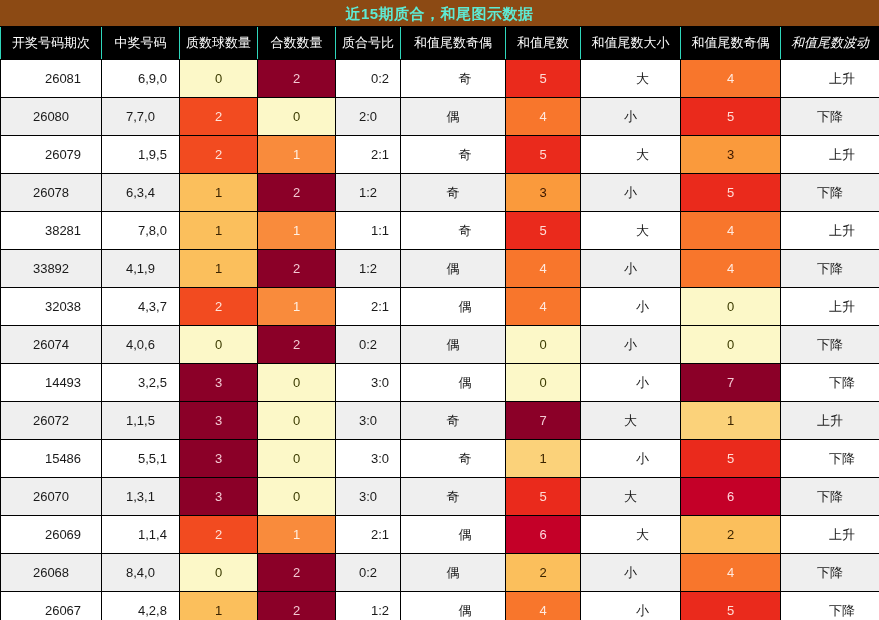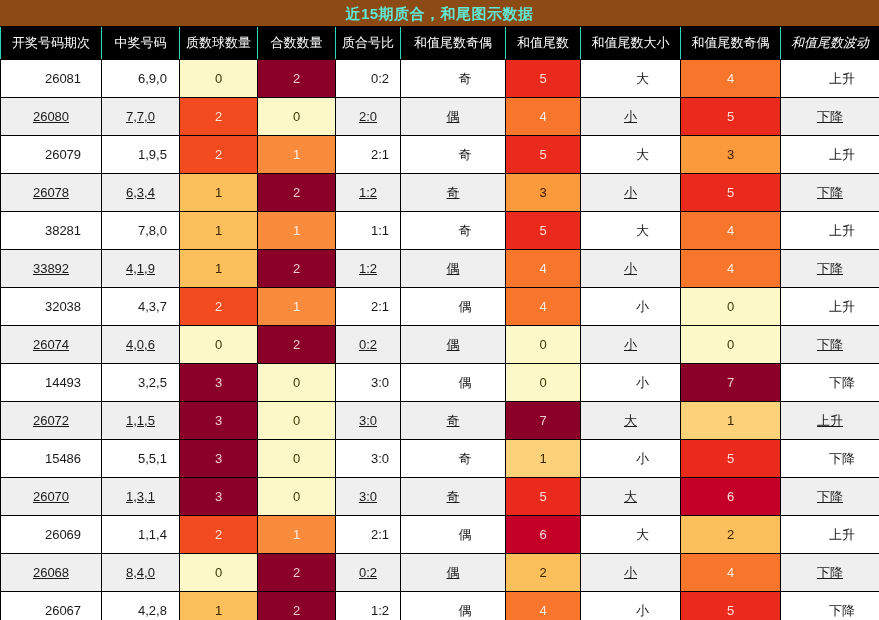--- a/index.html
+++ b/index.html
@@ -58,21 +58,21 @@
     border-left-color: #2fd6bb;
     border-right-color: #2fd6bb;
     border-bottom: 1px solid #000000;
     margin-top: 29px;
   }
   table.grid thead th:first-child { border-left: 1px solid #2fd6bb; }
   table.grid thead th:last-child  { border-right: 1px solid #2fd6bb; font-style: italic; }
 
   
   tbody tr.odd  td.plain { background: #ffffff; color: #1a1a1a; padding-left: 24px; }
-  tbody tr.even td.plain { background: #efefef; color: #1a1a1a; text-decoration: underline; }
+  tbody tr.even td.plain { background: #efefef; color: #1a1a1a; }
 
   
   td.v0 { background: #fcf8c8; color: #3b3b00; }
   td.v1 { background: #fbd27a; color: #3b2400; }
   td.v2 { background: #fbbf5c; color: #3b2400; }
   td.v3 { background: #fa9a3c; color: #3b1800; }
   td.v4 { background: #f8762c; color: #ffe9df; }
   td.v5 { background: #ea2a1c; color: #ffdcd6; }
   td.v6 { background: #c40028; color: #ffd6dd; }
   td.v7 { background: #8b0028; color: #f3c8d2; }

